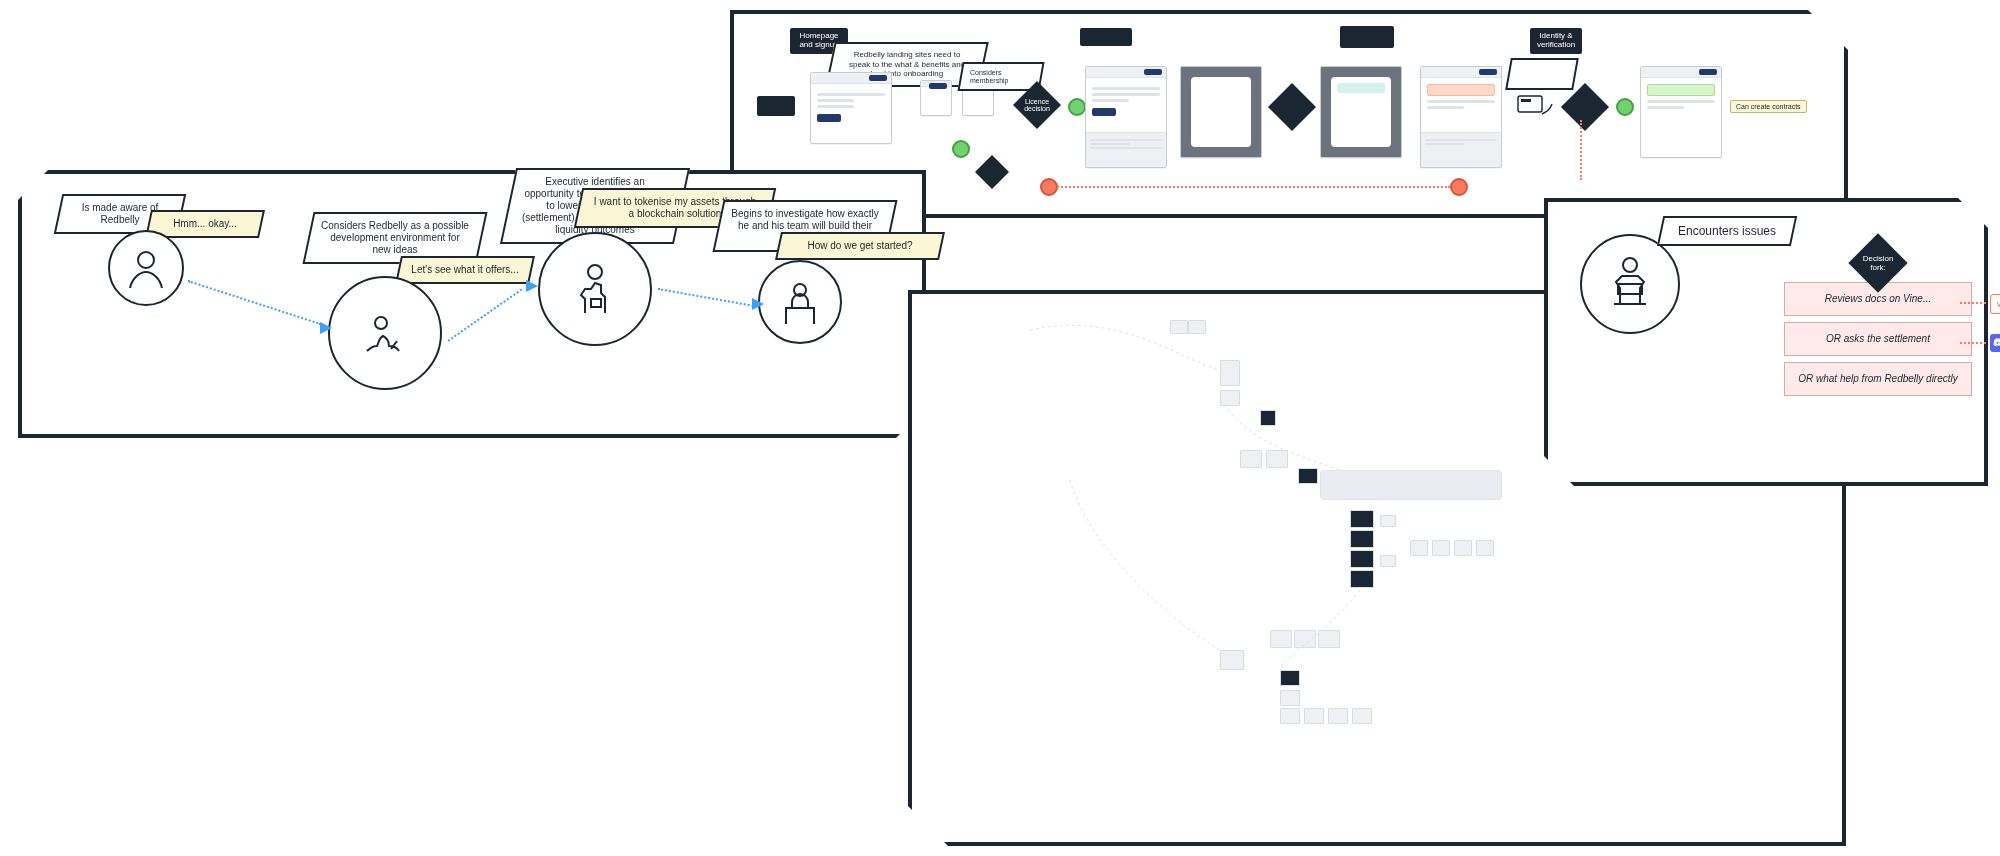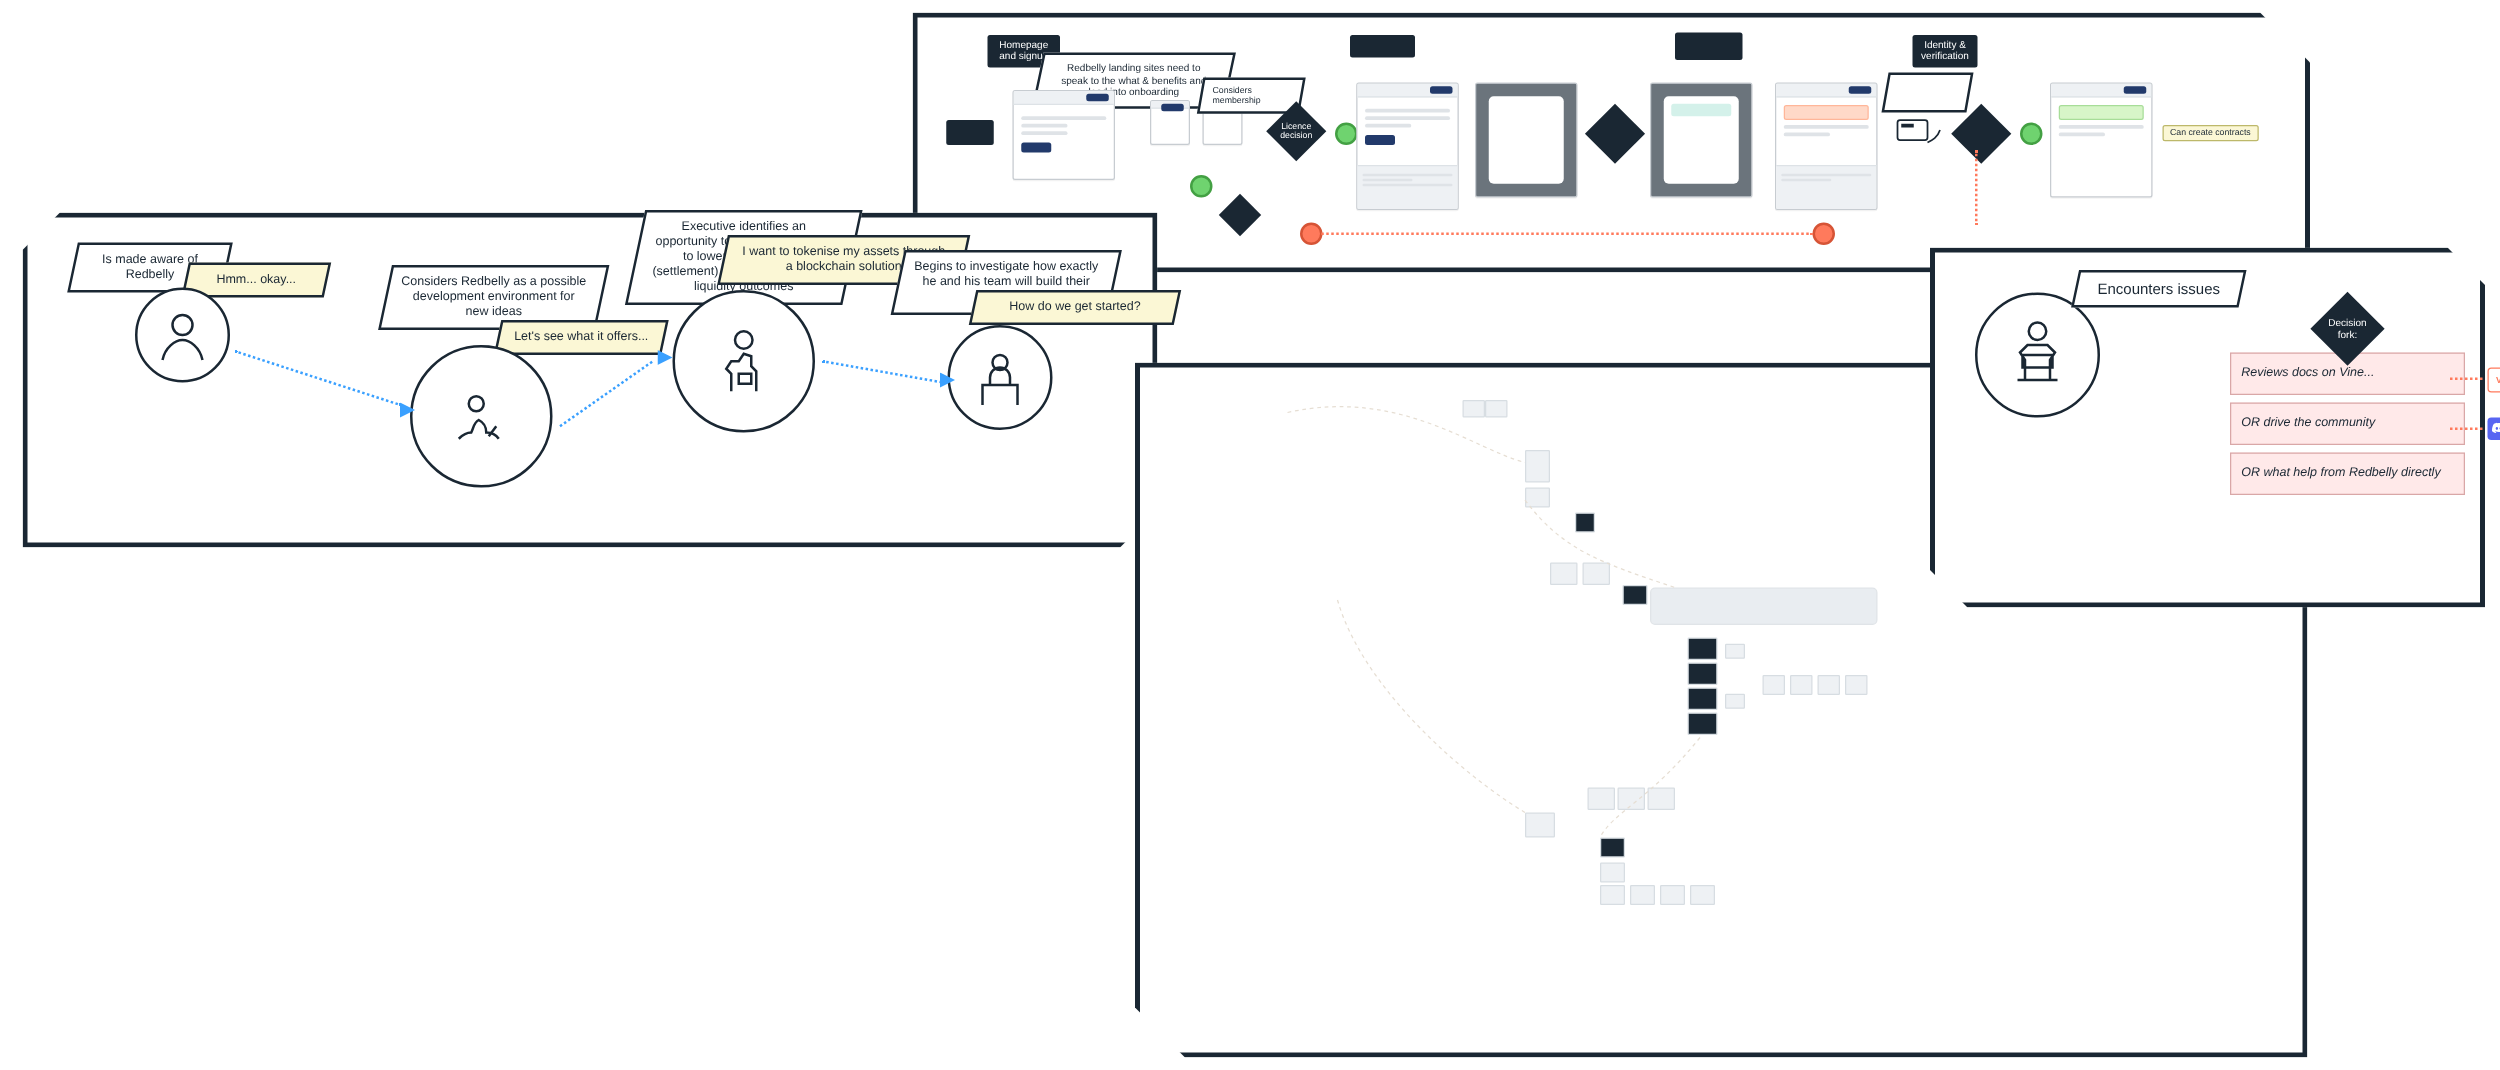--- a/index.html
+++ b/index.html
@@ -42,21 +42,21 @@
   .mock.sm{width:30px;height:34px}
   .mock.sm .bar{height:5px}
   
   .chip{position:absolute;background:#fbf7d5;border:1px solid #bdb86a;font-size:7px;padding:2px 5px;border-radius:2px}
   .popover{position:absolute;background:#fff;border:2px solid #1a2733;font-size:9px;line-height:1.1;padding:5px 8px;transform:skewX(-10deg)}
   .popover>span{display:block;transform:skewX(10deg)}
   
   .fork{position:absolute}
   .fork .hdr{width:42px;height:42px;background:#1a2733;color:#fff;font-size:8px;display:flex;align-items:center;justify-content:center;text-align:center;transform:rotate(45deg);margin:0 auto -8px}
   .fork .hdr>span{transform:rotate(-45deg)}
-  .fork .opt{width:170px;background:#ffe9e9;border:1px solid #d9a7a7;font-size:10px;line-height:1.2;padding:10px 8px;text-align:left;font-style:italic;margin-top:6px}
+  .fork .opt{width:170px;background:#ffe9e9;border:1px solid #d9a7a7;font-size:10px;line-height:1.2;padding:10px 8px;text-align:center;font-style:italic;margin-top:6px}
   .ext{position:absolute;width:18px;height:18px;border-radius:3px;display:flex;align-items:center;justify-content:center;font-size:9px;color:#fff}
   .ext.vine{border:1px solid #ff7a5c;color:#ff7a5c;background:#fff;font-size:7px;font-weight:bold}
   .ext.disc{background:#5865F2}
   
   .conn{position:absolute;border:0;border-top:2px dotted;height:0}
   .blue{border-color:#3aa0ff}
   .orange{border-color:#ff7a5c}
   .canvas{position:absolute;background:#fff}
   .mini{position:absolute;background:#eef1f4;border:1px solid #d7dde2;border-radius:1px}
 </style>
@@ -284,21 +284,21 @@
     </div>
     <div class="callout" style="left:116px;top:18px;width:110px;font-size:12px">
         <span>Encounters issues</span>
       </div>
 
     <div class="fork" style="left:240px;top:44px">
       <div class="hdr">
           <span>Decision fork:</span>
         </div>
       <div class="opt"><span>Reviews docs on Vine...</span></div>
-      <div class="opt"><span>OR drive the community</span></div>
+      <div class="opt"><span>OR asks the settlement</span></div>
       <div class="opt"><span>OR what help from Redbelly directly</span></div>
     </div>
   </div>
 
   <div class="conn orange" style="left:1960px;top:302px;width:26px"></div>
   <div class="ext vine" style="left:1990px;top:294px;width:28px">
       <span>VINE</span>
     </div>
   <div class="conn orange" style="left:1960px;top:342px;width:26px"></div>
   <div class="ext disc" style="left:1990px;top:334px">

